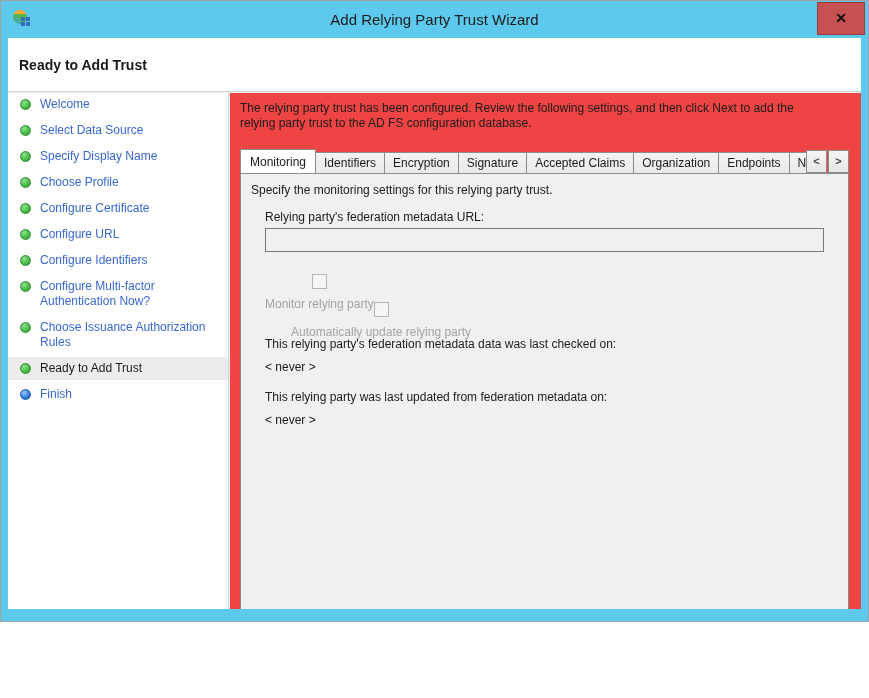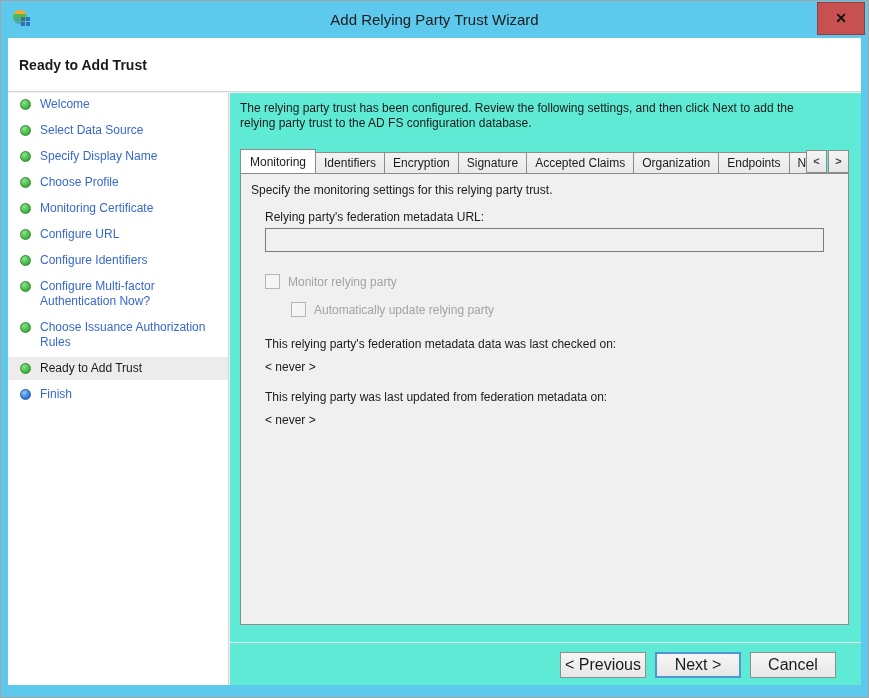--- a/index.html
+++ b/index.html
@@ -1,19 +1,19 @@
 <!DOCTYPE html>
 <html><head>
 <meta charset="utf-8">
 <style>
   * { margin:0; padding:0; box-sizing:border-box; }
   html,body { background:#fff; }
   body { font-family:"Liberation Sans", sans-serif; }
   .window {
-    position:relative; width:869px; height:698px;
+    position:relative; width:869px; height:622px;
     background:#5dc9ec; border:1px solid #a3a3a3;
     overflow:hidden;
   }
   .titlebar { position:absolute; left:0; top:0; right:0; height:37px; }
   .win-title {
     position:absolute; left:0; right:0; top:0; height:37px;
     line-height:37px; text-align:center; font-size:15px; color:#1c1c1c;
   }
   .app-icon { position:absolute; left:11px; top:8px; width:20px; height:20px; }
   .close-btn {
@@ -55,21 +55,21 @@
     border:1px solid #2f8f2f;
   }
   .step.pending .dot {
     background:radial-gradient(circle at 35% 30%, #9cc6f2, #2f7ede 60%, #1f5bb0);
     border:1px solid #1f5bb0;
   }
   .step.done .lbl, .step.pending .lbl { color:#3768cf; }
   .step.done { cursor:pointer; }
   .step.current { background:#ececec; }
   .step.current .lbl { color:#1a1a1a; }
-  .content { position:absolute; left:222px; right:0; top:55px; bottom:0; background:#5eead4; }
+  .content { position:absolute; left:222px; right:0; top:55px; bottom:0; background:#ef4444; }
   .intro {
     position:absolute; left:10px; top:8px; right:30px;
     font-size:12px; line-height:15px; color:#1b1b1b;
   }
   .tabarea { position:absolute; left:10px; right:12px; top:55px; }
   .tabs {
     position:relative; z-index:2; display:flex; align-items:flex-end;
     height:25px; white-space:nowrap; overflow:hidden; padding-right:64px;
   }
   .tab {
@@ -93,21 +93,21 @@
     position:relative; z-index:1; height:452px;
     border:1px solid #8c8c8c; background:#f0f0f0;
   }
   .panel .txt { position:absolute; font-size:12px; color:#1b1b1b; }
   .p-instruction { left:10px; top:9px; }
   .p-url-label  { left:24px; top:36px; }
   .url-input {
     position:absolute; left:24px; top:54px; width:calc(100% - 48px); height:24px;
     border:1px solid #7a7a7a; background:#f0f0f0; font-size:12px; padding:0 4px;
   }
-  .cb-row { position:absolute; display:flex; align-items:center; gap:8px; }
+  .cb-row { position:absolute; display:flex; align-items:center; gap:8px;flex-direction:column; }
   .cb-row .box {
     width:15px; height:15px; border:1px solid #b5b5b5; background:#f5f5f5;
   }
   .cb-row .cb-lbl { font-size:12px; color:#a3a3a3; }
   .cb1 { left:24px; top:100px; }
   .cb2 { left:50px; top:128px; }
   .p-checked-label { left:24px; top:163px; }
   .p-checked-value { left:24px; top:186px; }
   .p-updated-label { left:24px; top:216px; }
   .p-updated-value { left:24px; top:239px; }
@@ -162,21 +162,21 @@
           <div class="step done">
             <span class="dot"></span>
             <span class="lbl">Specify Display Name</span>
           </div>
           <div class="step done">
             <span class="dot"></span>
             <span class="lbl">Choose Profile</span>
           </div>
           <div class="step done">
             <span class="dot"></span>
-            <span class="lbl">Monitoring Certificate</span>
+            <span class="lbl">Configure Certificate</span>
           </div>
           <div class="step done">
             <span class="dot"></span>
             <span class="lbl">Configure URL</span>
           </div>
           <div class="step done">
             <span class="dot"></span>
             <span class="lbl">Configure Identifiers</span>
           </div>
           <div class="step done">

